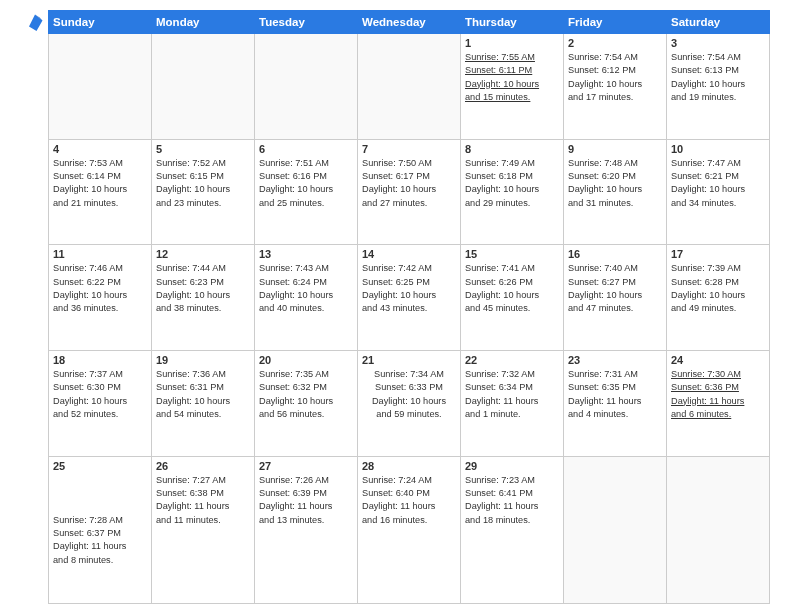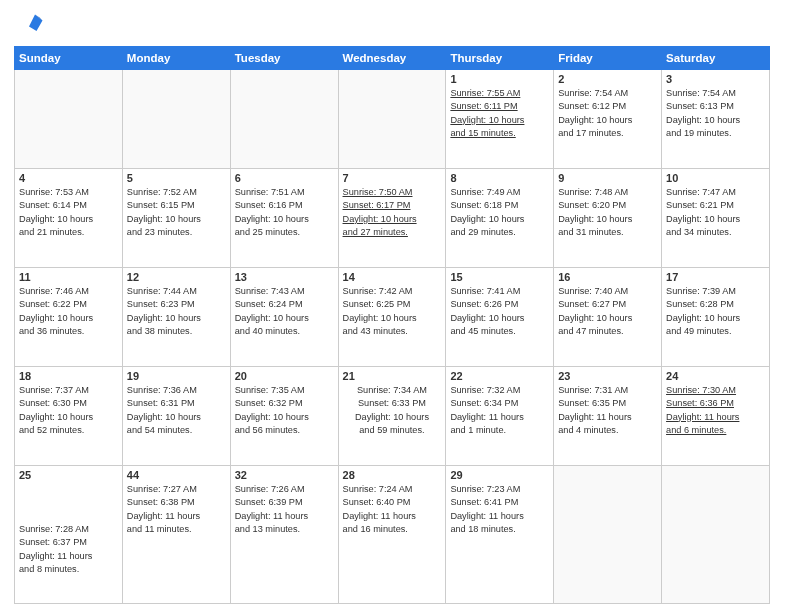--- a/index.html
+++ b/index.html
@@ -8,21 +8,20 @@
       background: #fff;
       width: 792px;
       height: 612px;
       overflow: hidden;
     }
     .page {
       width: 792px;
       height: 612px;
       padding: 10px 22px 8px 14px;
       display: flex;
-      flex-direction: column;
     }
     .header {
       display: flex;
       justify-content: space-between;
       align-items: flex-start;
       margin-bottom: 6px;
     }
     .logo-area {
       display: flex;
       align-items: center;
@@ -175,21 +174,21 @@
           </td>
           <td>
             <span class="day-number">6</span>
             <div class="day-info" style="white-space: pre-line;">Sunrise: 7:51 AM
 Sunset: 6:16 PM
 Daylight: 10 hours
 and 25 minutes.</div>
           </td>
           <td>
             <span class="day-number">7</span>
-            <div class="day-info" style="white-space: pre-line; text-decoration: underline;">Sunrise: 7:50 AM
+            <div class="day-info" style="white-space: pre-line;">Sunrise: 7:50 AM
 Sunset: 6:17 PM
 Daylight: 10 hours
 and 27 minutes.</div>
           </td>
           <td>
             <span class="day-number">8</span>
             <div class="day-info" style="white-space: pre-line;">Sunrise: 7:49 AM
 Sunset: 6:18 PM
 Daylight: 10 hours
 and 29 minutes.</div>
@@ -313,28 +312,28 @@
         </tr>
         <tr>
           <td>
             <span class="day-number">25</span>
             <div class="day-info" style="white-space: pre-line; margin-top: 42px;">Sunrise: 7:28 AM
 Sunset: 6:37 PM
 Daylight: 11 hours
 and 8 minutes.</div>
           </td>
           <td>
-            <span class="day-number">44</span>
+            <span class="day-number">26</span>
             <div class="day-info" style="white-space: pre-line;">Sunrise: 7:27 AM
 Sunset: 6:38 PM
 Daylight: 11 hours
 and 11 minutes.</div>
           </td>
           <td>
-            <span class="day-number">32</span>
+            <span class="day-number">27</span>
             <div class="day-info" style="white-space: pre-line;">Sunrise: 7:26 AM
 Sunset: 6:39 PM
 Daylight: 11 hours
 and 13 minutes.</div>
           </td>
           <td>
             <span class="day-number">28</span>
             <div class="day-info" style="white-space: pre-line;">Sunrise: 7:24 AM
 Sunset: 6:40 PM
 Daylight: 11 hours

